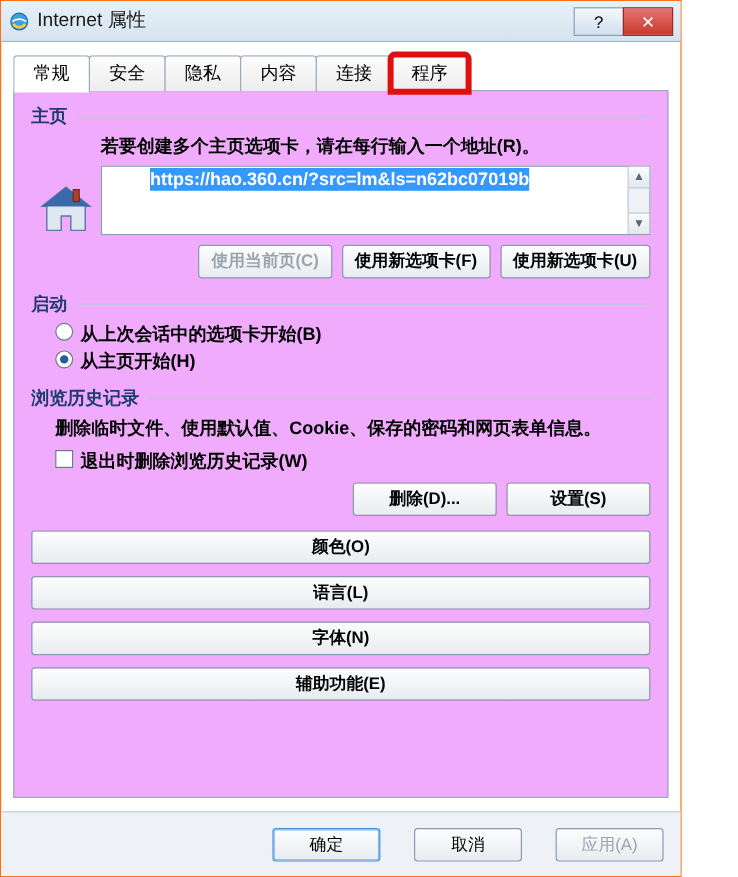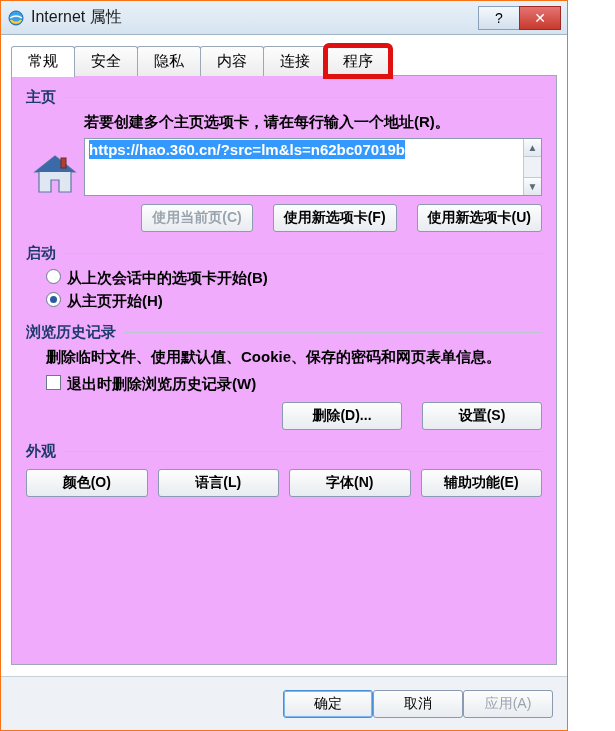--- a/index.html
+++ b/index.html
@@ -130,36 +130,37 @@
     flex:1;
     padding: 2px 4px;
     overflow:hidden;
     white-space: nowrap;
     font-size: 15px;
   }
   .textarea-content .sel {
     background: #3399ff;
     color: #fff;
     padding: 1px 0;
+    margin-left: 36px;
   }
   .ta-scrollbar {
     width: 18px;
     border-left: 1px solid #c0c8d0;
     background: #eef2f6;
     display:flex; flex-direction:column; justify-content:space-between;
   }
   .ta-arrow {
     height: 18px; display:flex;align-items:center;justify-content:center;
     font-size:10px; color:#5a6a7a;
     background:linear-gradient(to bottom,#fafcfe,#e2e8ee);
     border-bottom:1px solid #c0c8d0;
   }
   .ta-arrow.down{border-bottom:none;border-top:1px solid #c0c8d0;}
   .btn-row {
-    display:flex; justify-content:flex-end; gap:20px; margin-top:8px;
+    display:flex; justify-content:flex-end; gap:8px; margin-top:8px;
   }
   .btn {
     border:1px solid #8a9ab0;
     background:linear-gradient(to bottom,#fdfdfd,#e8ecf0);
     border-radius:3px;
     padding:4px 10px;
     font-size:14px;
     white-space:nowrap;
     min-width:110px;
     text-align:center;
@@ -187,31 +188,32 @@
   }
   .footer{
     position:absolute;
     left:0;right:0;bottom:0;
     height:54px;
     border-top:1px solid #c8d0d8;
     background:#eef2f6;
     display:flex;
     align-items:center;
     justify-content:flex-end;
-    gap:0;
+    gap:28px;
     padding:0 14px;
   }
   .footer .btn{ min-width:90px; }
   .footer .btn.primary{
     border-color:#4a90d9;
     box-shadow:0 0 0 1px #7ab6ef inset;
   }
   .bottom-btn-row{
     display:flex; gap:10px; justify-content:space-between;
     margin-top:8px;
+    flex-direction:column;
   }
   .bottom-btn-row .btn{ flex:1; min-width:0; }
 </style>
 </head>
 <body>
 
 <div class="window">
   <div class="titlebar">
     <span class="icon">
       <svg width="18" height="18" viewBox="0 0 18 18">
@@ -303,24 +305,20 @@
             <span>退出时删除浏览历史记录(W)</span>
           </div>
           <div class="btn-row">
             <span class="btn" style="min-width:120px">删除(D)...</span>
             <span class="btn" style="min-width:120px">设置(S)</span>
           </div>
         </div>
       </div>
 
       <div class="group">
-        <div class="group-header">
-          <span class="group-title">外观</span>
-          <span class="group-line"></span>
-        </div>
         <div class="bottom-btn-row">
           <span class="btn">颜色(O)</span>
           <span class="btn">语言(L)</span>
           <span class="btn">字体(N)</span>
           <span class="btn">辅助功能(E)</span>
         </div>
       </div>
 
     </div>
 

